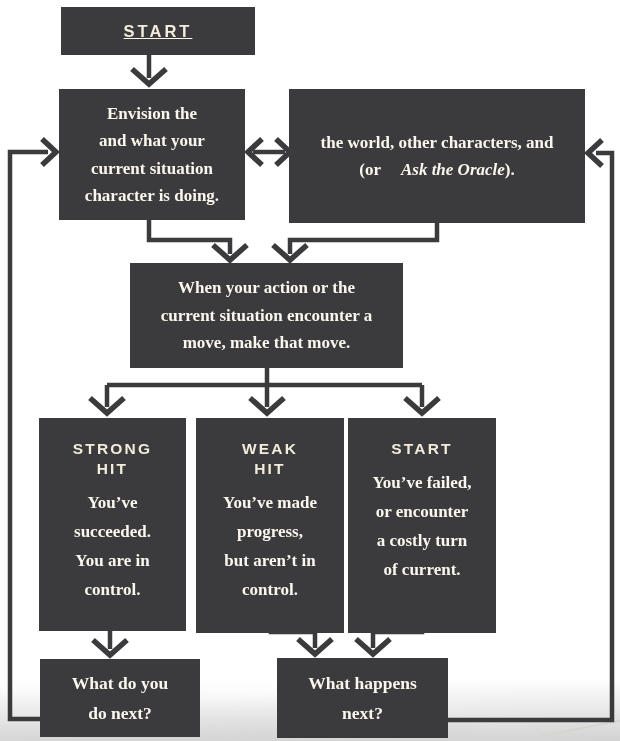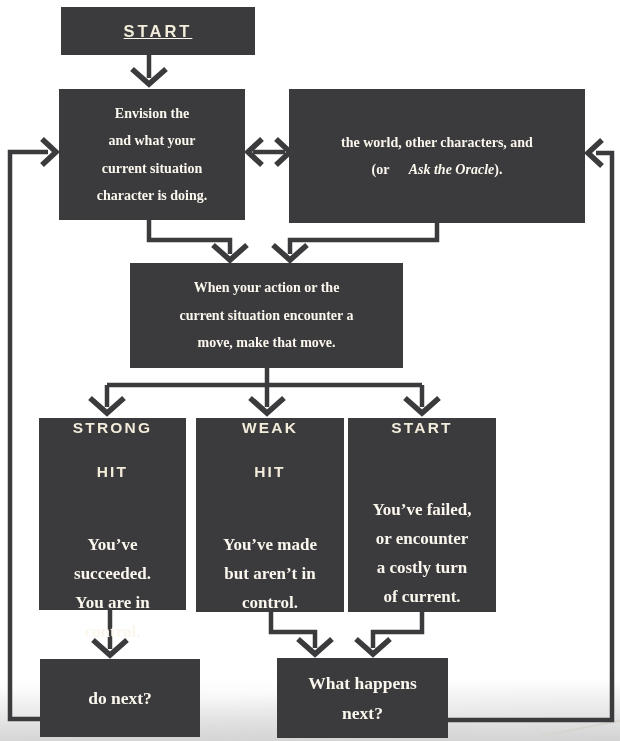--- a/index.html
+++ b/index.html
@@ -21,27 +21,27 @@
   svg.connectors{position:absolute;left:0;top:0;z-index:1;}
   svg.connectors path, svg.connectors polyline{
     fill:none;stroke:var(--line,#3b3b3d);stroke-width:4.5;
   }
   svg.connectors polyline{stroke-width:5.5;}
   .node{
     position:absolute;z-index:2;background:var(--box,#3b3b3d);
     color:var(--body-ink,#fbf7ee);font-weight:700;text-align:center;
     display:flex;flex-direction:column;align-items:center;justify-content:center;
   }
-  .serif-lines{font-size:14px;line-height:27.5px;}
+  .serif-lines{font-size:17px;line-height:27.5px;}
   .serif-lines .ln{white-space:nowrap;}
   .start-label{
     font-family:"Liberation Sans",sans-serif;font-size:16.5px;letter-spacing:3px;
     color:var(--head-ink,#f3ecdb);
   }
-  .hit{justify-content:flex-start;padding-top:0;gap:24px;}
+  .hit{justify-content:flex-start;padding-top:21px;}
   .hit .heading{
     font-family:"Liberation Sans",sans-serif;font-size:15.5px;line-height:20px;
     letter-spacing:2.2px;color:var(--head-ink,#f3ecdb);
   }
   .hit .gap{height:9px;}
   .hit .body-lines{font-size:17px;line-height:29px;}
   .bottom-box{font-size:17.5px;line-height:30px;}
   .italic{font-style:italic;margin-left:16px;}
 </style>
 </head>
@@ -145,37 +145,39 @@
       <div>control.</div>
     </div>
   </div>
 
   <div class="node hit" style="left:196px;top:418px;width:148px;height:194px;">
     <div class="heading">WEAK</div>
     <div class="heading">HIT</div>
     <div class="gap"></div>
     <div class="body-lines">
       <div>You’ve made</div>
+      <div>progress,</div>
       <div>but aren’t in</div>
       <div>control.</div>
     </div>
   </div>
 
   <div class="node hit" style="left:348px;top:418px;width:148px;height:194px;">
     <div class="heading">START</div>
     <div class="gap"></div>
     <div class="body-lines">
       <div>You’ve failed,</div>
       <div>or encounter</div>
       <div>a costly turn</div>
       <div>of current.</div>
     </div>
   </div>
 
   <div class="node bottom-box" style="left:40px;top:659px;width:160px;height:78px;">
+    <div>What do you</div>
     <div>do next?</div>
   </div>
 
   <div class="node bottom-box" style="left:257px;top:658px;width:171px;height:80px;margin-left:20px;">
     <div>What happens</div>
     <div>next?</div>
   </div>
 
 </div>
 

